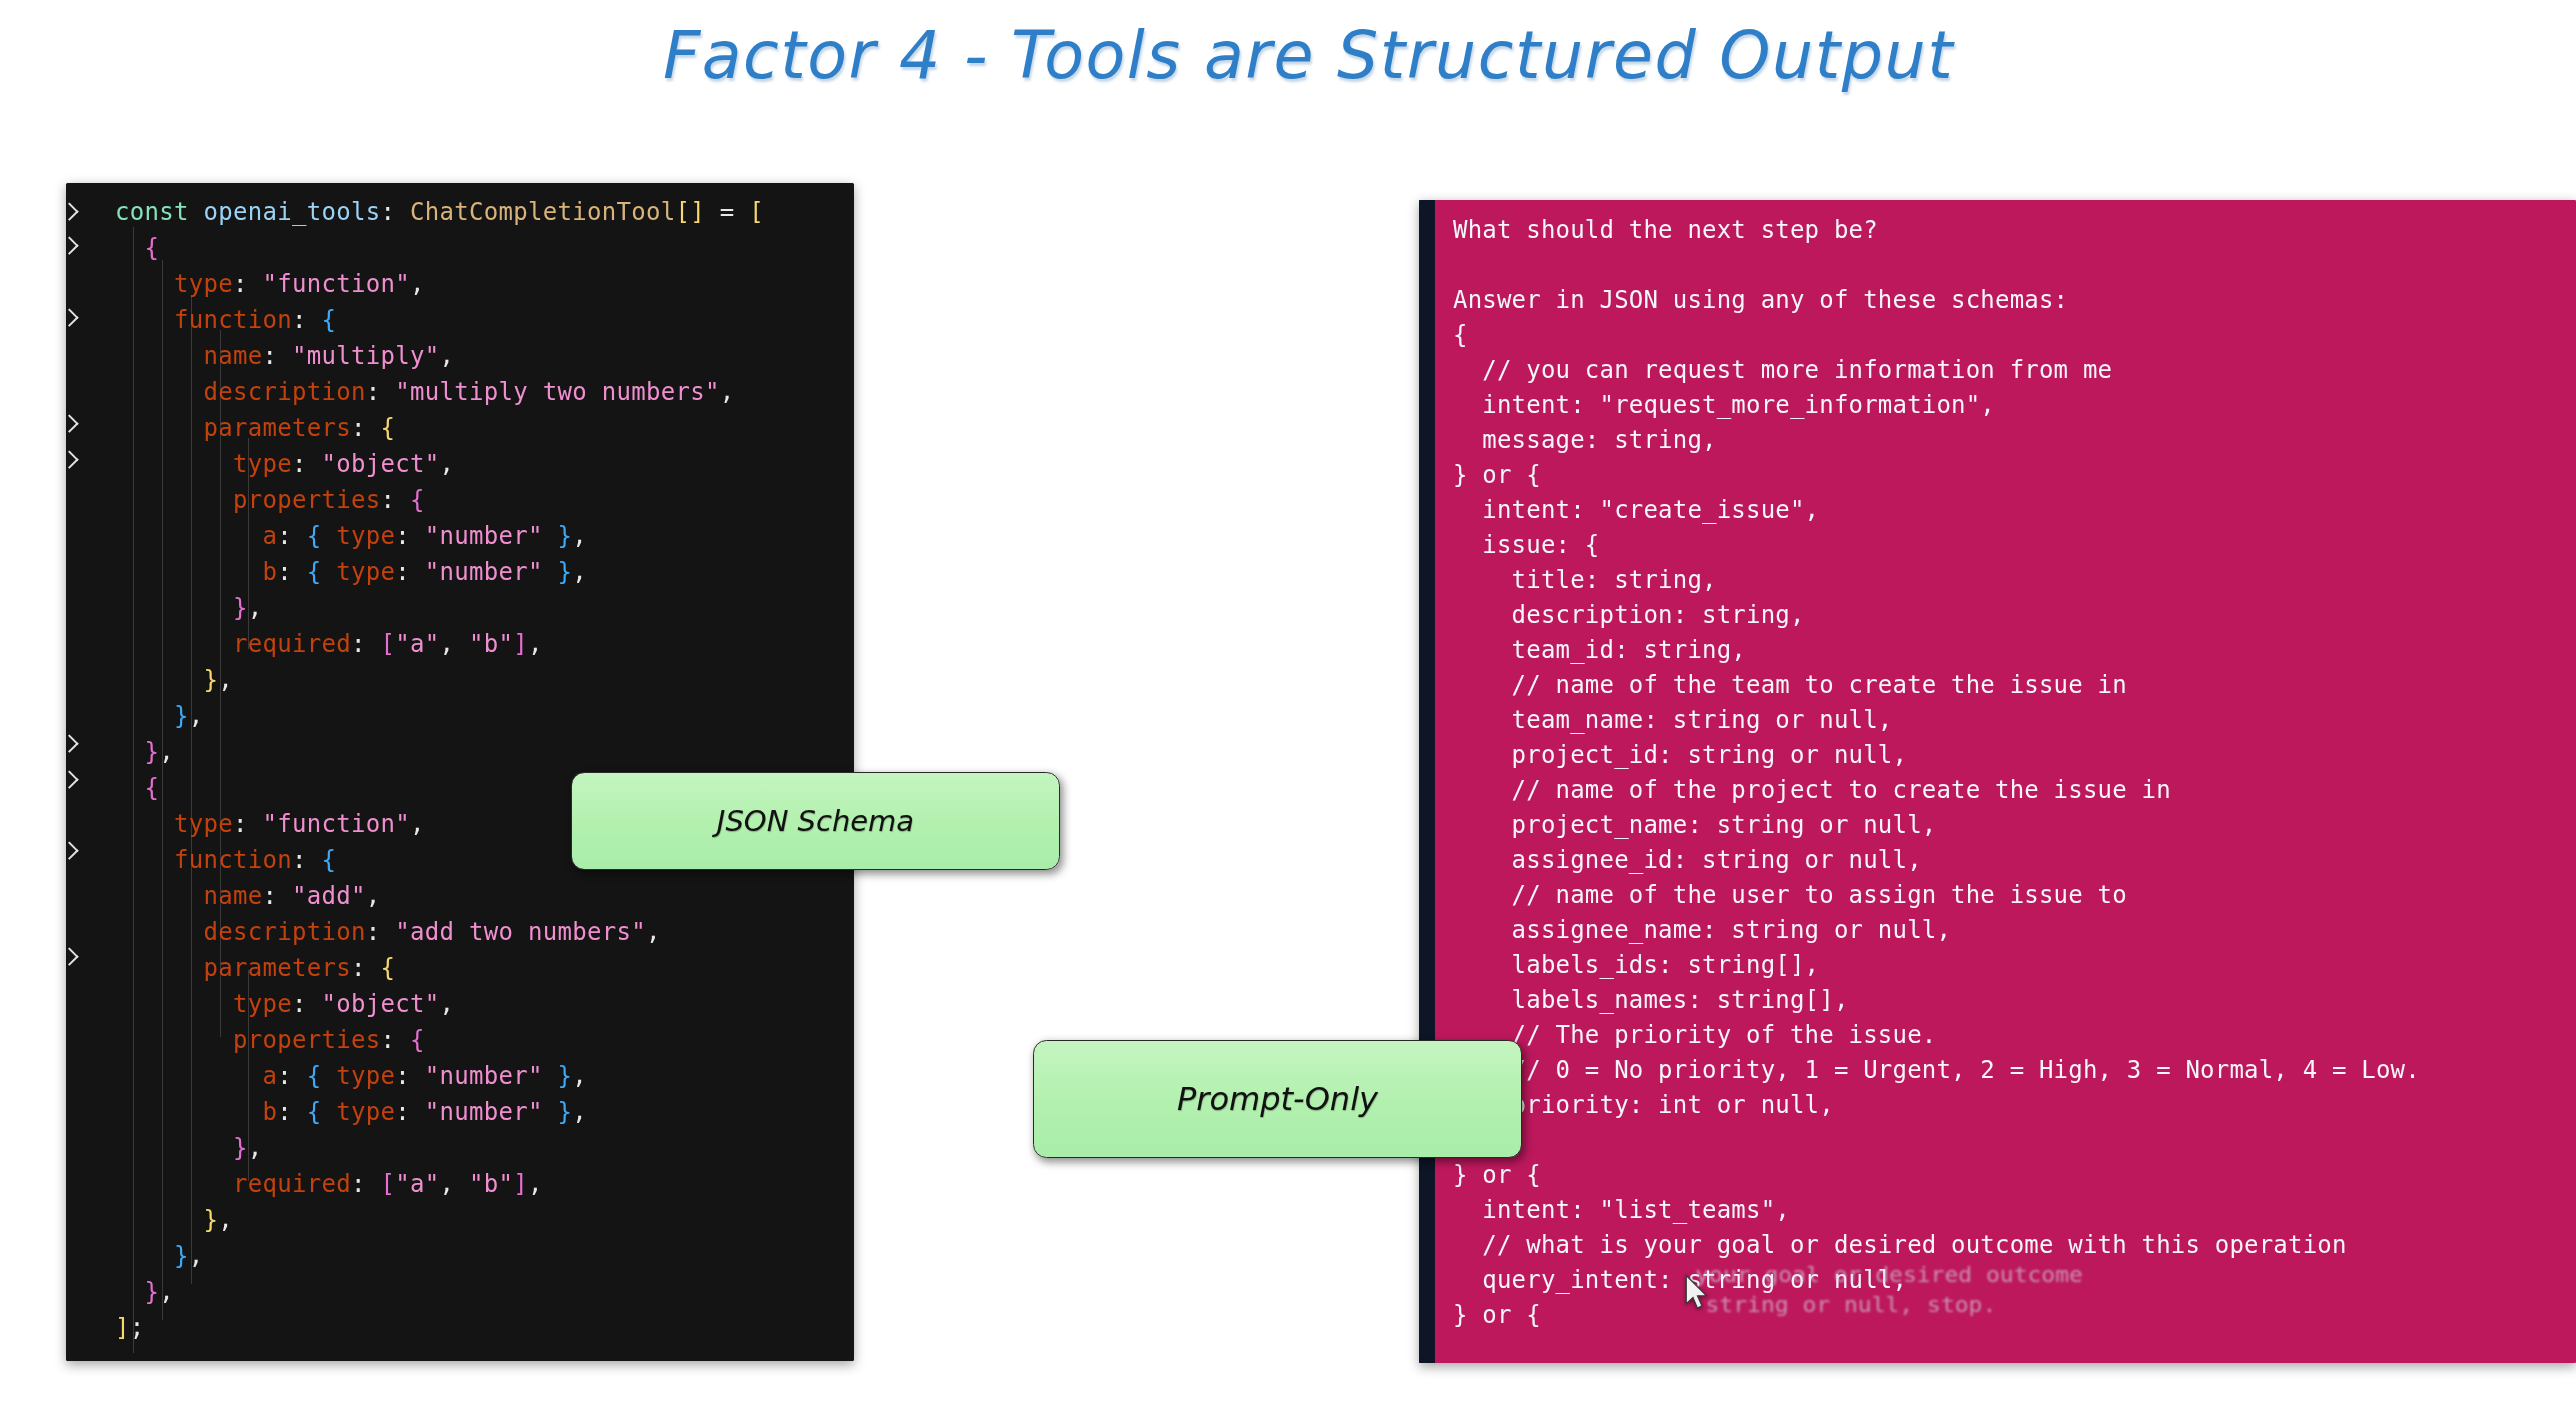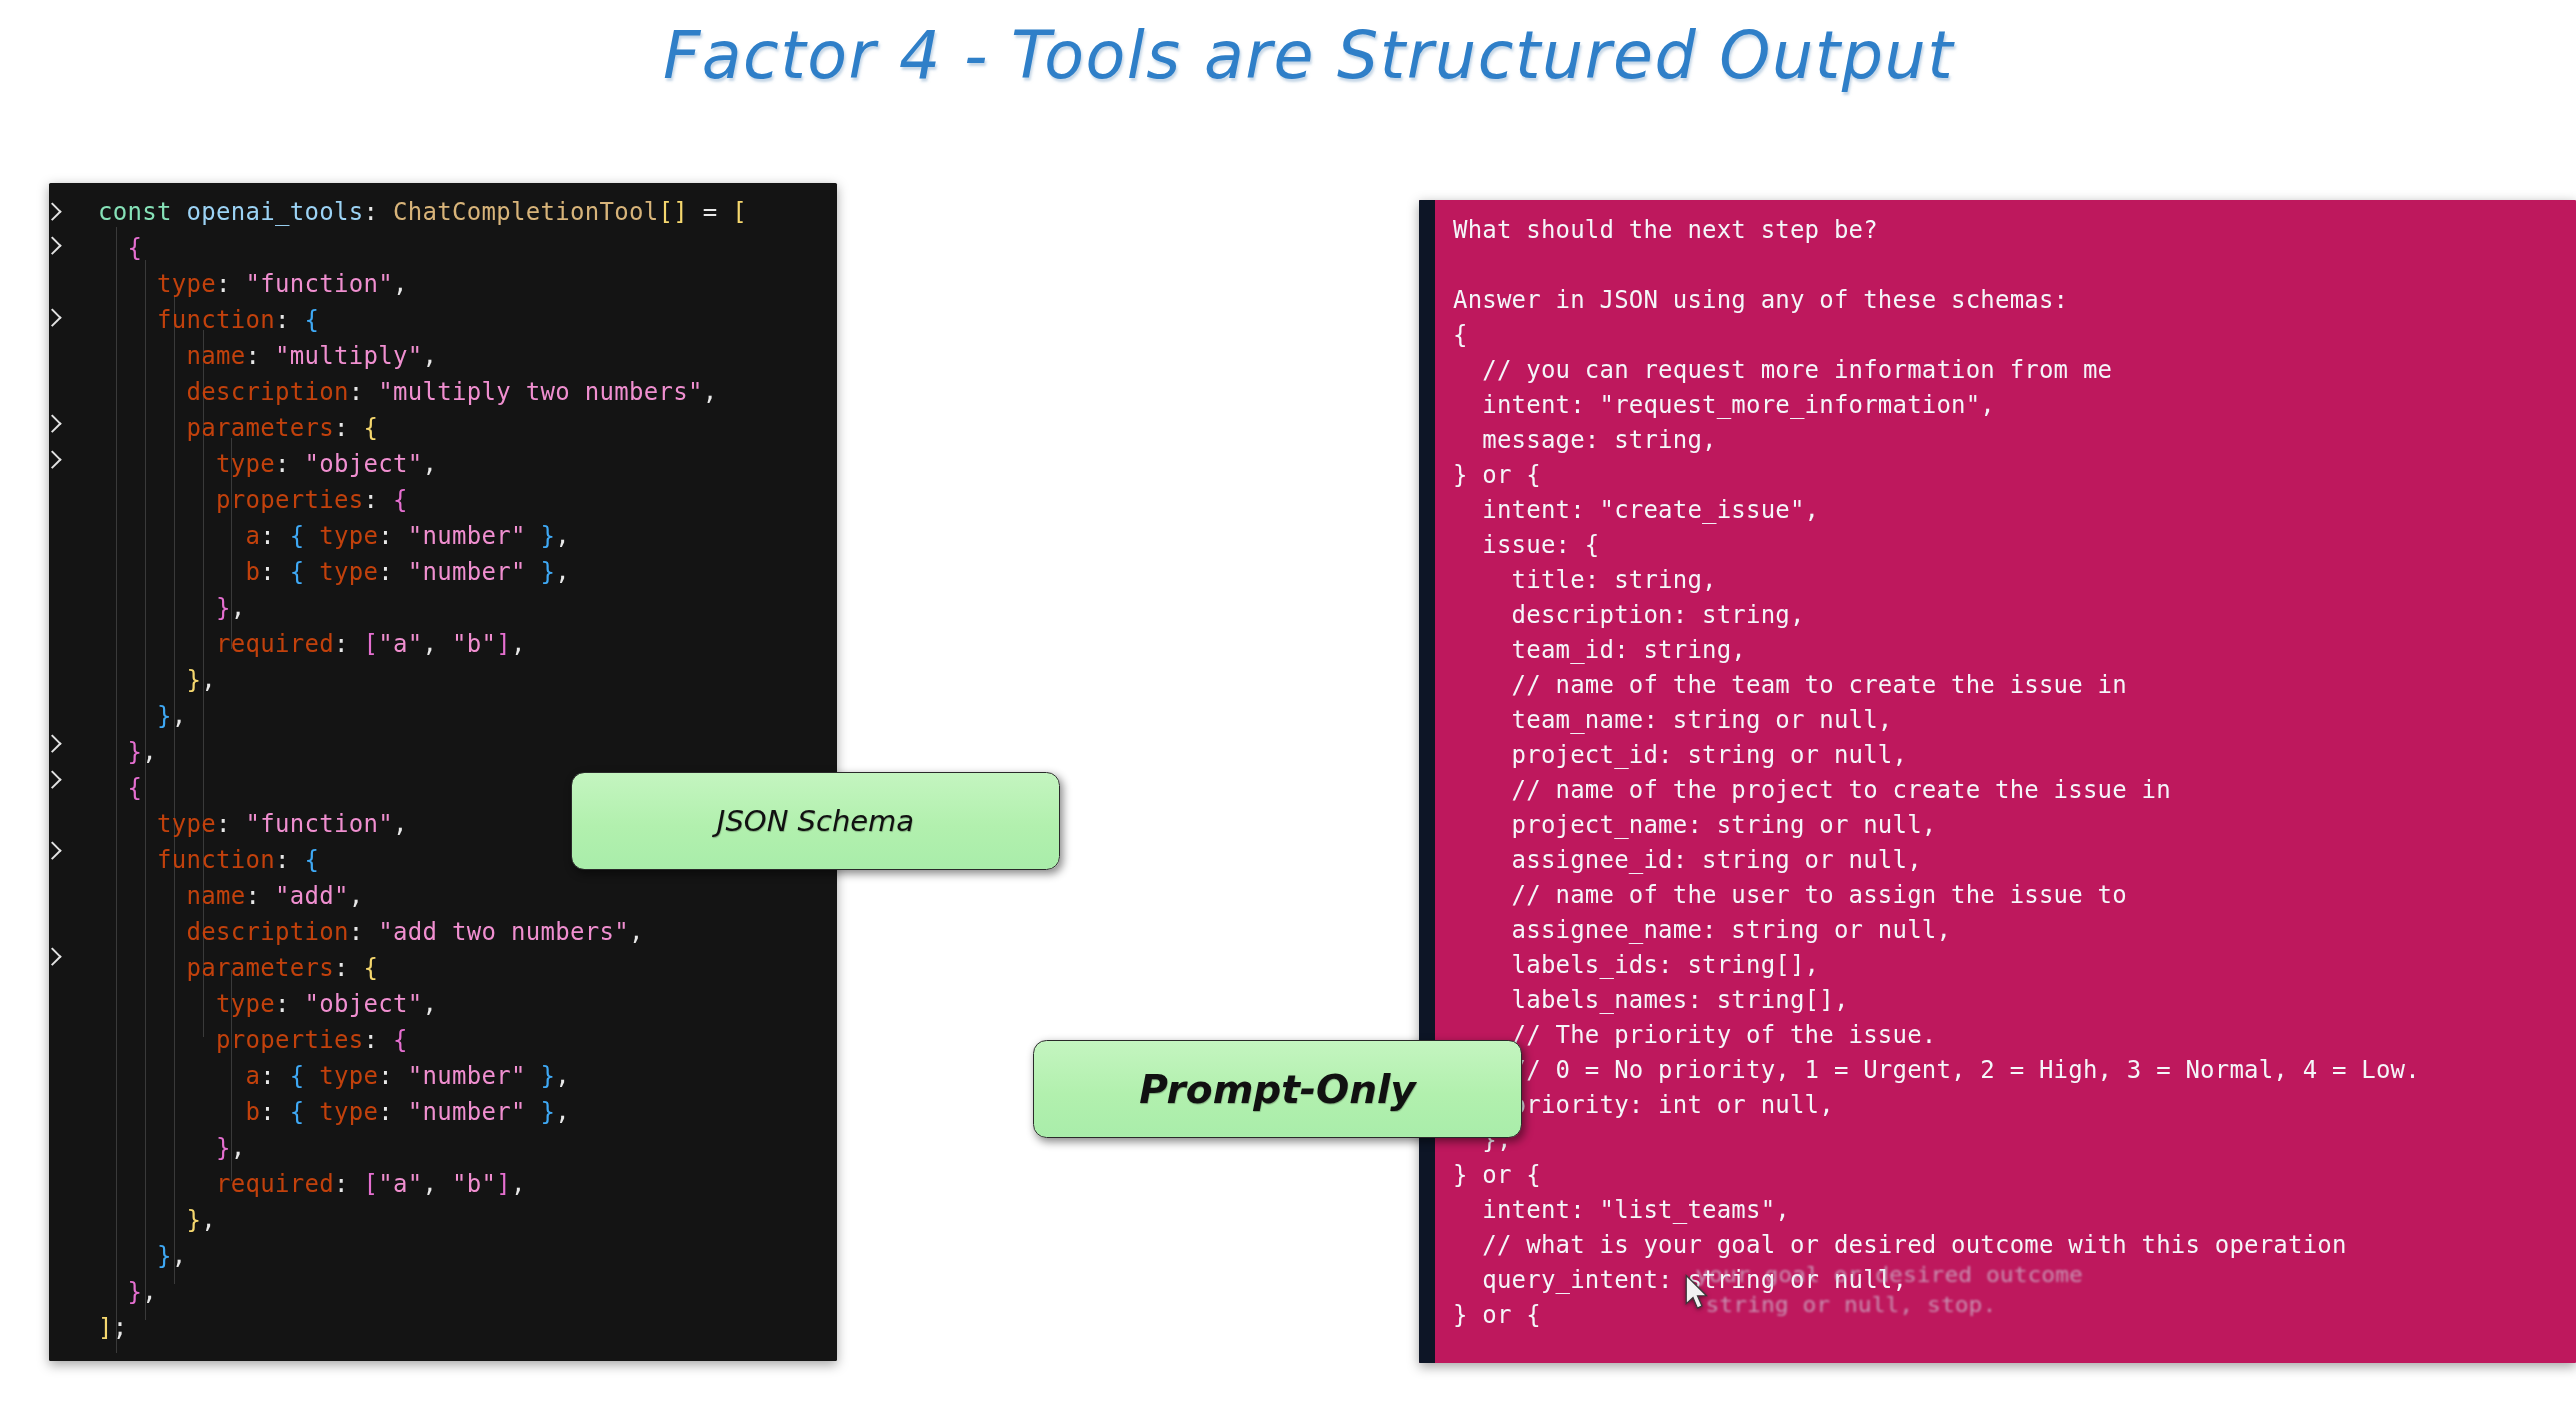--- a/index.html
+++ b/index.html
@@ -39,21 +39,21 @@
     font-family:"DejaVu Sans Mono","Liberation Mono",monospace;
     white-space:pre;
   }
   .code-lines .ln{
     display:block;
     white-space:pre;
   }
 
   
   #left-panel{
-    left:49px; top:183px;
+    left:66px; top:183px;
     width:788px; height:1178px;
     background:#141414;
     border-radius:1.5px;
   }
   #left-panel .code-lines{
     top:11.3px; left:49px;
     font-size:24px;
     line-height:36px;
     letter-spacing:0.3px;
   }
@@ -131,23 +131,22 @@
     text-shadow:0.5px 1px 1px rgba(0,0,0,.28);
   }
   #callout-json-schema{
     left:571px; top:736px;
     width:489px; height:98px;
     font-size:29px;
     margin-top:36px;
   }
   #callout-prompt-only{
     left:1033px; top:1040px;
-    width:489px; height:98px;
-    font-size:39px;
-    font-weight:bold;
+    width:489px; height:118px;
+    font-size:32px;
   }
 
   
   #cursor-ghost{
     position:absolute;
     left:1690px; top:1257px;
     width:361px; height:62px;
     pointer-events:none;
     opacity:.85;
     filter:blur(1.1px);

